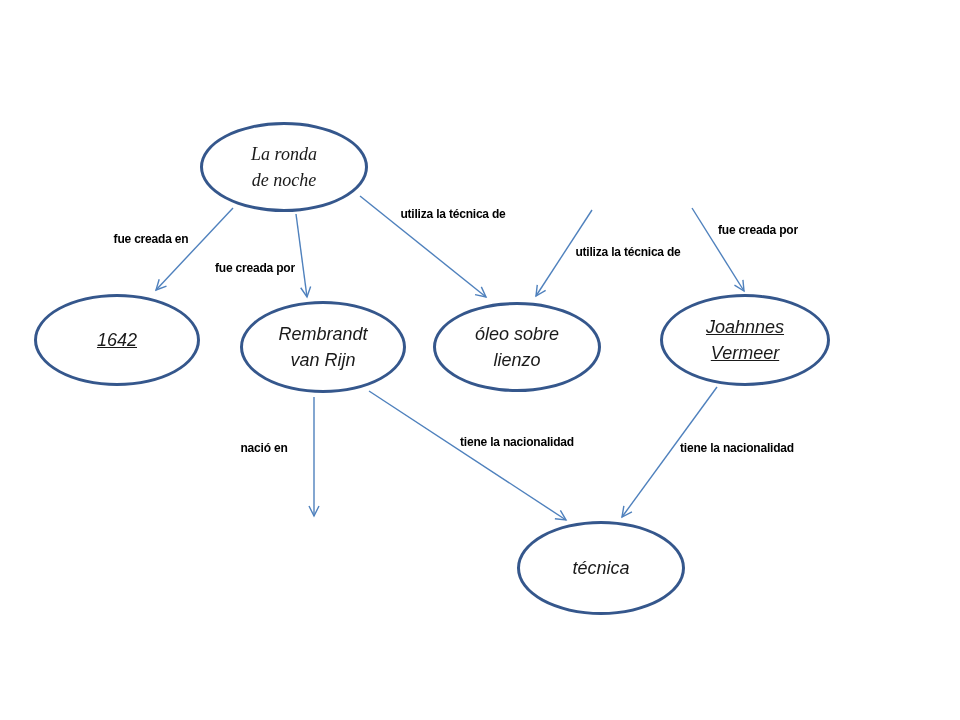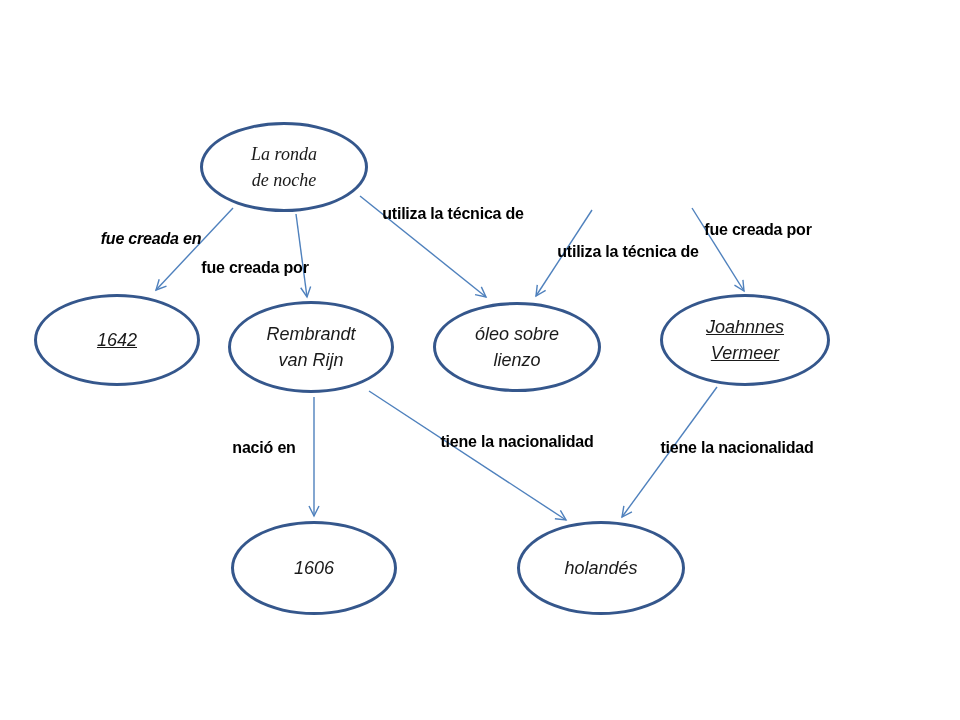--- a/index.html
+++ b/index.html
@@ -41,35 +41,35 @@
     text-align: center;
     font-style: italic;
     font-size: 18px;
     line-height: 26px;
     color: var(--node-text);
     white-space: pre-line;
   }
   .n1 { left: 200px; top: 122px; width: 168px; height: 90px; font-family: Liberation Serif, serif; }
   .n2 { left: 563px; top: 118px; width: 166px; height: 96px; }
   .n3 { left: 34px;  top: 294px; width: 166px; height: 92px; text-decoration: underline; }
-  .n4 { left: 228px; top: 301px; width: 166px; height: 92px; font-style: italic; }
+  .n4 { left: 240px; top: 301px; width: 166px; height: 92px; font-style: italic; }
   .n5 { left: 433px; top: 302px; width: 168px; height: 90px; }
   .n6 { left: 660px; top: 294px; width: 170px; height: 92px; text-decoration: underline; }
   .n7 { left: 231px; top: 521px; width: 166px; height: 94px; }
   .n8 { left: 517px; top: 521px; width: 168px; height: 94px; }
   .edge-label {
     position: absolute;
     transform: translate(-50%, -50%);
-    font-size: 16px;
+    font-size: 12px;
     font-weight: 600;
     color: var(--label-text);
     white-space: nowrap;
     letter-spacing: -0.2px;
   }
-  .el1 { left: 151px; top: 239px; font-style: italic; }
+  .el1 { left: 151px; top: 239px; }
   .el2 { left: 255px; top: 268px; }
   .el3 { left: 453px; top: 214px; }
   .el4 { left: 628px; top: 252px; }
   .el5 { left: 758px; top: 230px; }
   .el6 { left: 264px; top: 448px; }
   .el7 { left: 517px; top: 442px; }
   .el8 { left: 737px; top: 448px; }
 </style>
 </head>
 <body>
@@ -94,22 +94,21 @@
 
   <div class="node n1">La ronda
 de noche</div>
   <div class="node n3">1642</div>
   <div class="node n4">Rembrandt
 van Rijn</div>
   <div class="node n5">óleo sobre
 lienzo</div>
   <div class="node n6">Joahnnes
 Vermeer</div>
-  <div class="node n7">1606</div>
-  <div class="node n8">holandés</div>
+  <div class="node n8">técnica</div>
 
   <div class="edge-label el1">fue creada en</div>
   <div class="edge-label el2">fue creada por</div>
   <div class="edge-label el3">utiliza la técnica de</div>
   <div class="edge-label el4">utiliza la técnica de</div>
   <div class="edge-label el5">fue creada por</div>
   <div class="edge-label el6">nació en</div>
   <div class="edge-label el7">tiene la nacionalidad</div>
   <div class="edge-label el8">tiene la nacionalidad</div>
 

